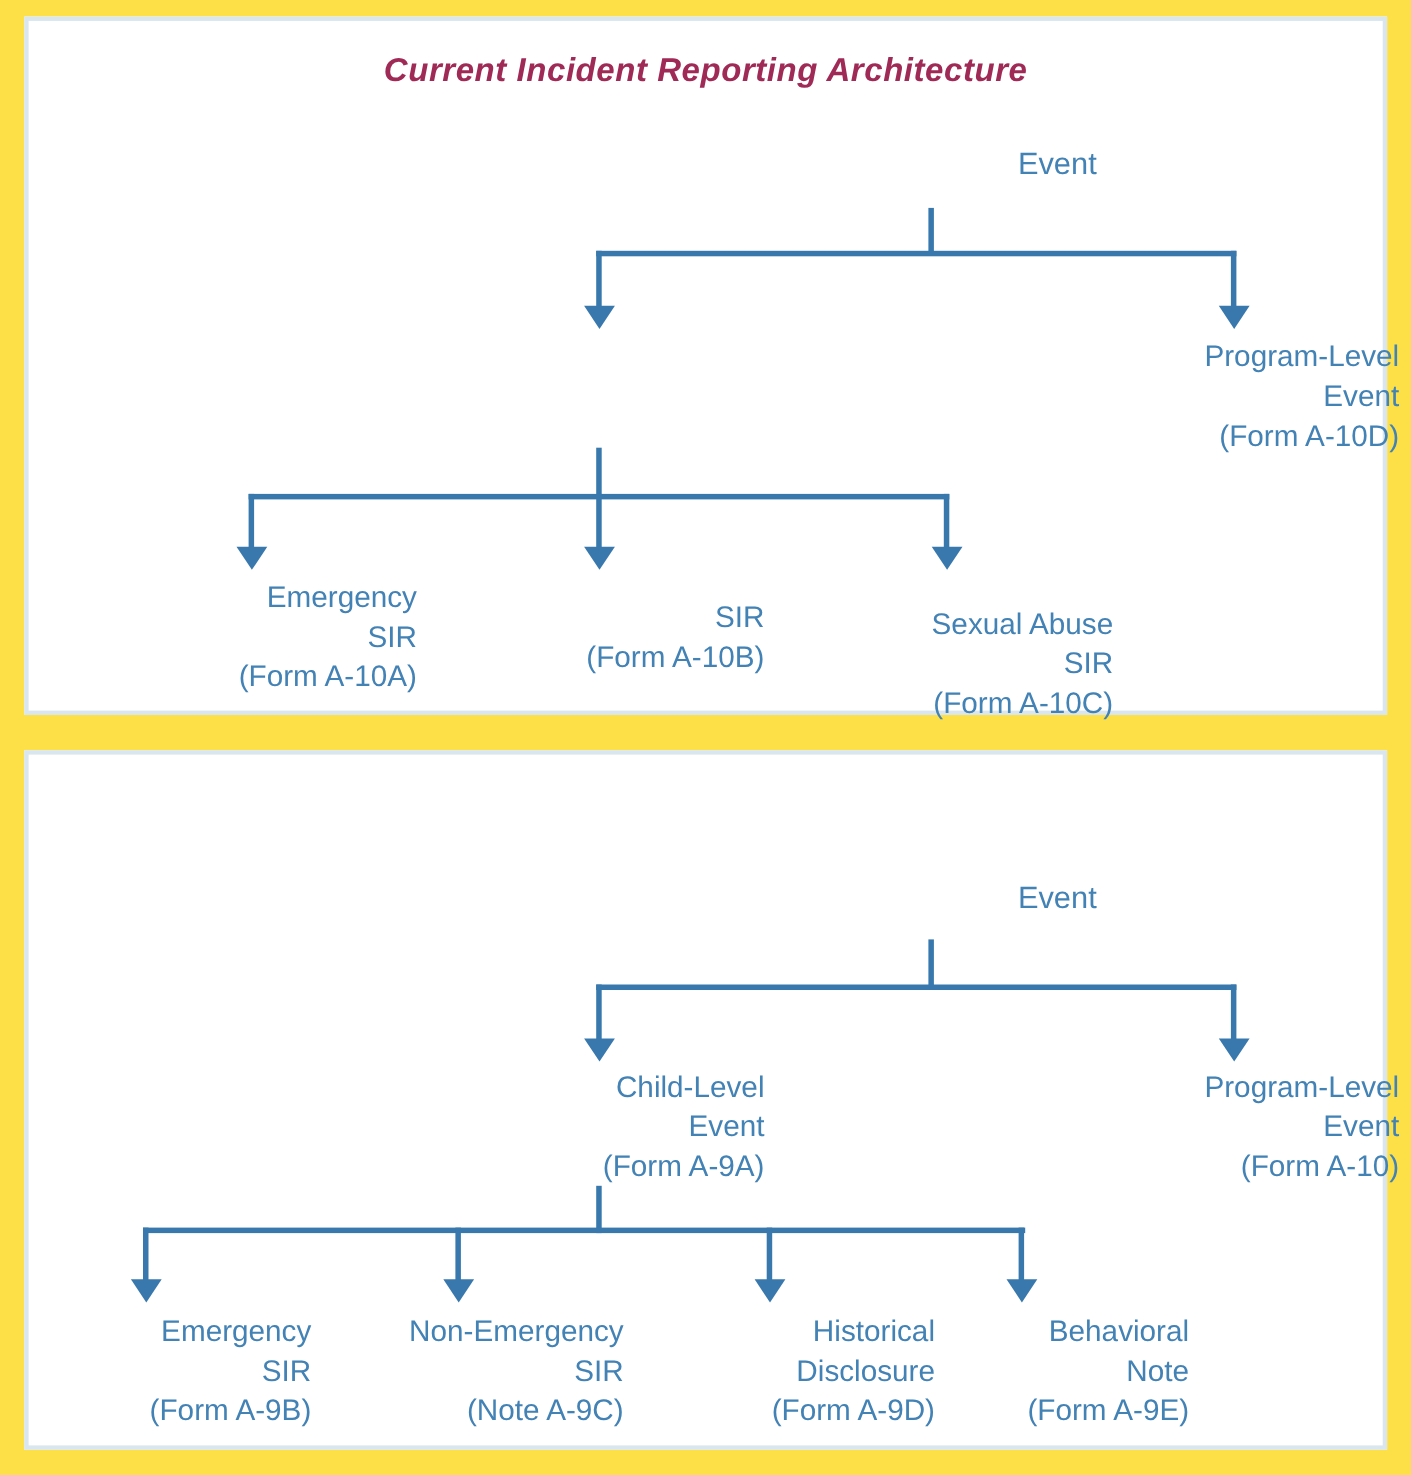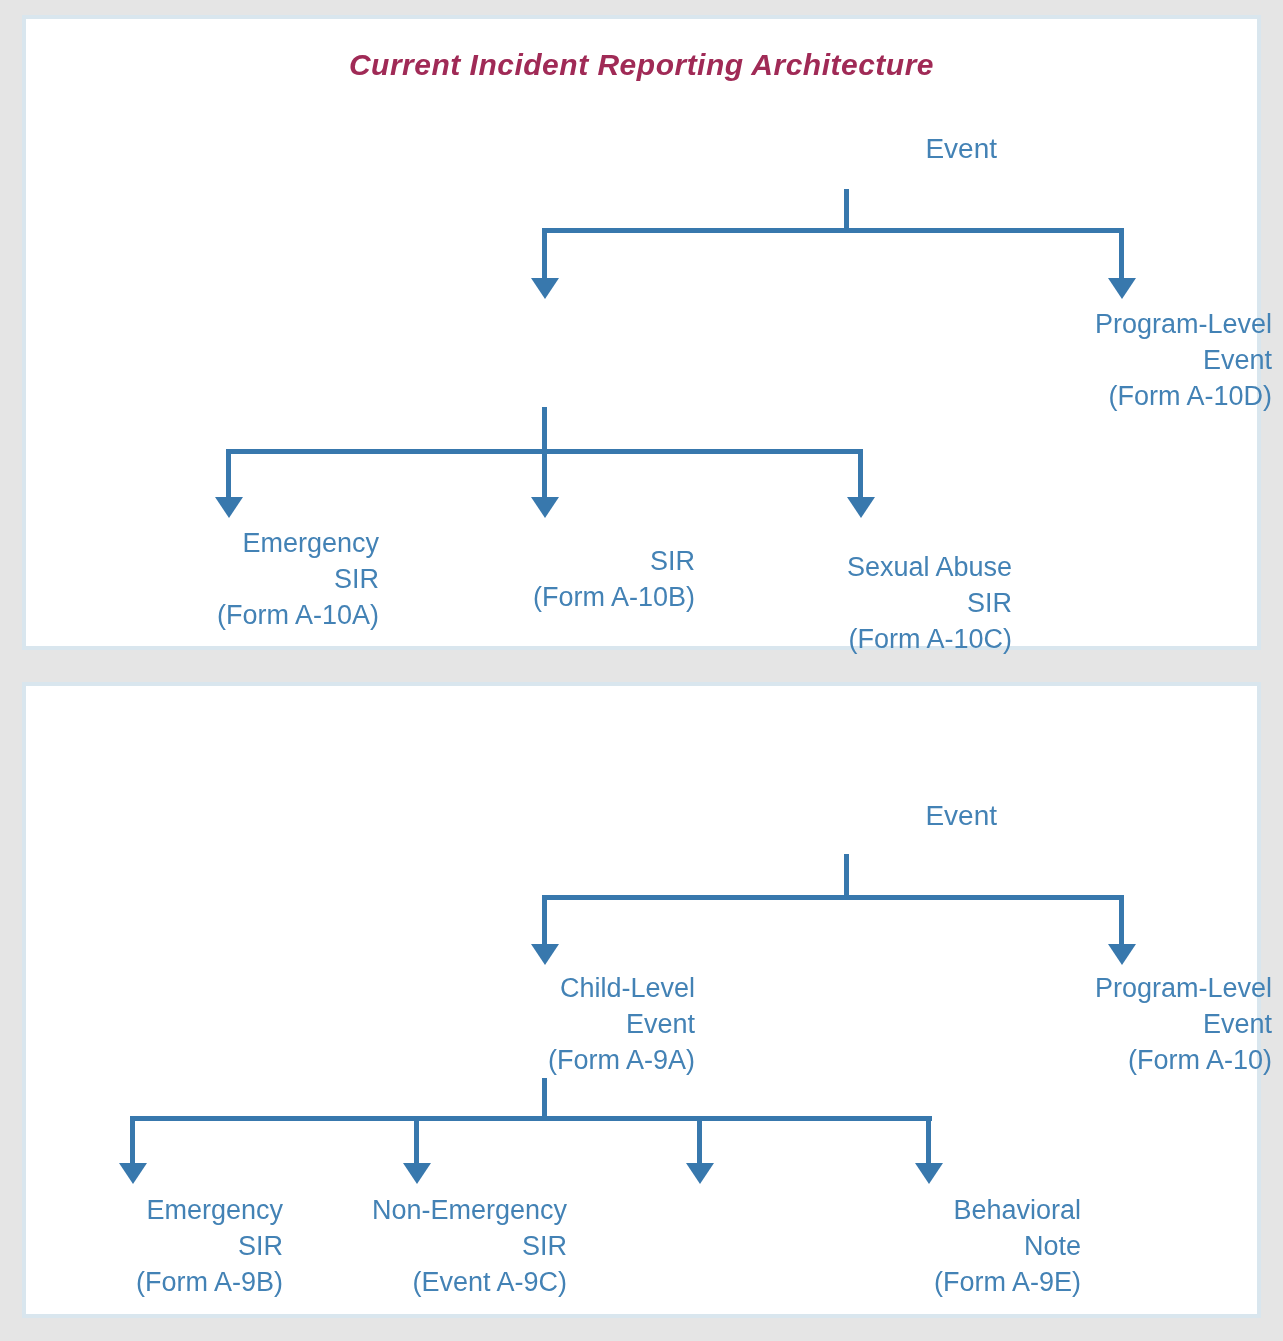--- a/index.html
+++ b/index.html
@@ -1,20 +1,20 @@
 <!DOCTYPE html>
 <html style="--line-color: #3878ad; --text-color: #4382b5; --title-color: #a02a56; --panel-border: #d9e6ee;"><head>
 <meta charset="utf-8">
 <style>
   html, body { margin: 0; padding: 0; background: #ffffff; }
   .canvas {
     position: relative;
     width: 1283px;
     height: 1341px;
-    background: #e5e5e5;
+    background: #fde047;
     font-family: "Liberation Sans", "DejaVu Sans", sans-serif;
     overflow: hidden;
   }
   .panel {
     position: absolute;
     left: 22px;
     width: 1239px;
     border: 4px solid var(--panel-border, #d9e6ee);
     box-sizing: border-box;
     background: #ffffff;
@@ -121,18 +121,21 @@
   <div class="vline" style="left:697px; top:1116px; height:50px;"></div>
   <div class="arrowhead" style="left:686px; top:1163px;"></div>
   <div class="vline" style="left:926px; top:1116px; height:50px;"></div>
   <div class="arrowhead" style="left:915px; top:1163px;"></div>
 
   <div class="node" style="left:-17px; top:1192px;">Emergency
 SIR
 (Form A-9B)</div>
   <div class="node" style="left:267px; top:1192px;">Non-Emergency
 SIR
-(Event A-9C)</div>
+(Note A-9C)</div>
+  <div class="node" style="left:550px; top:1192px;">Historical
+Disclosure
+(Form A-9D)</div>
   <div class="node" style="left:781px; top:1192px;">Behavioral
 Note
 (Form A-9E)</div>
 
 </div>
 
 </body></html>

